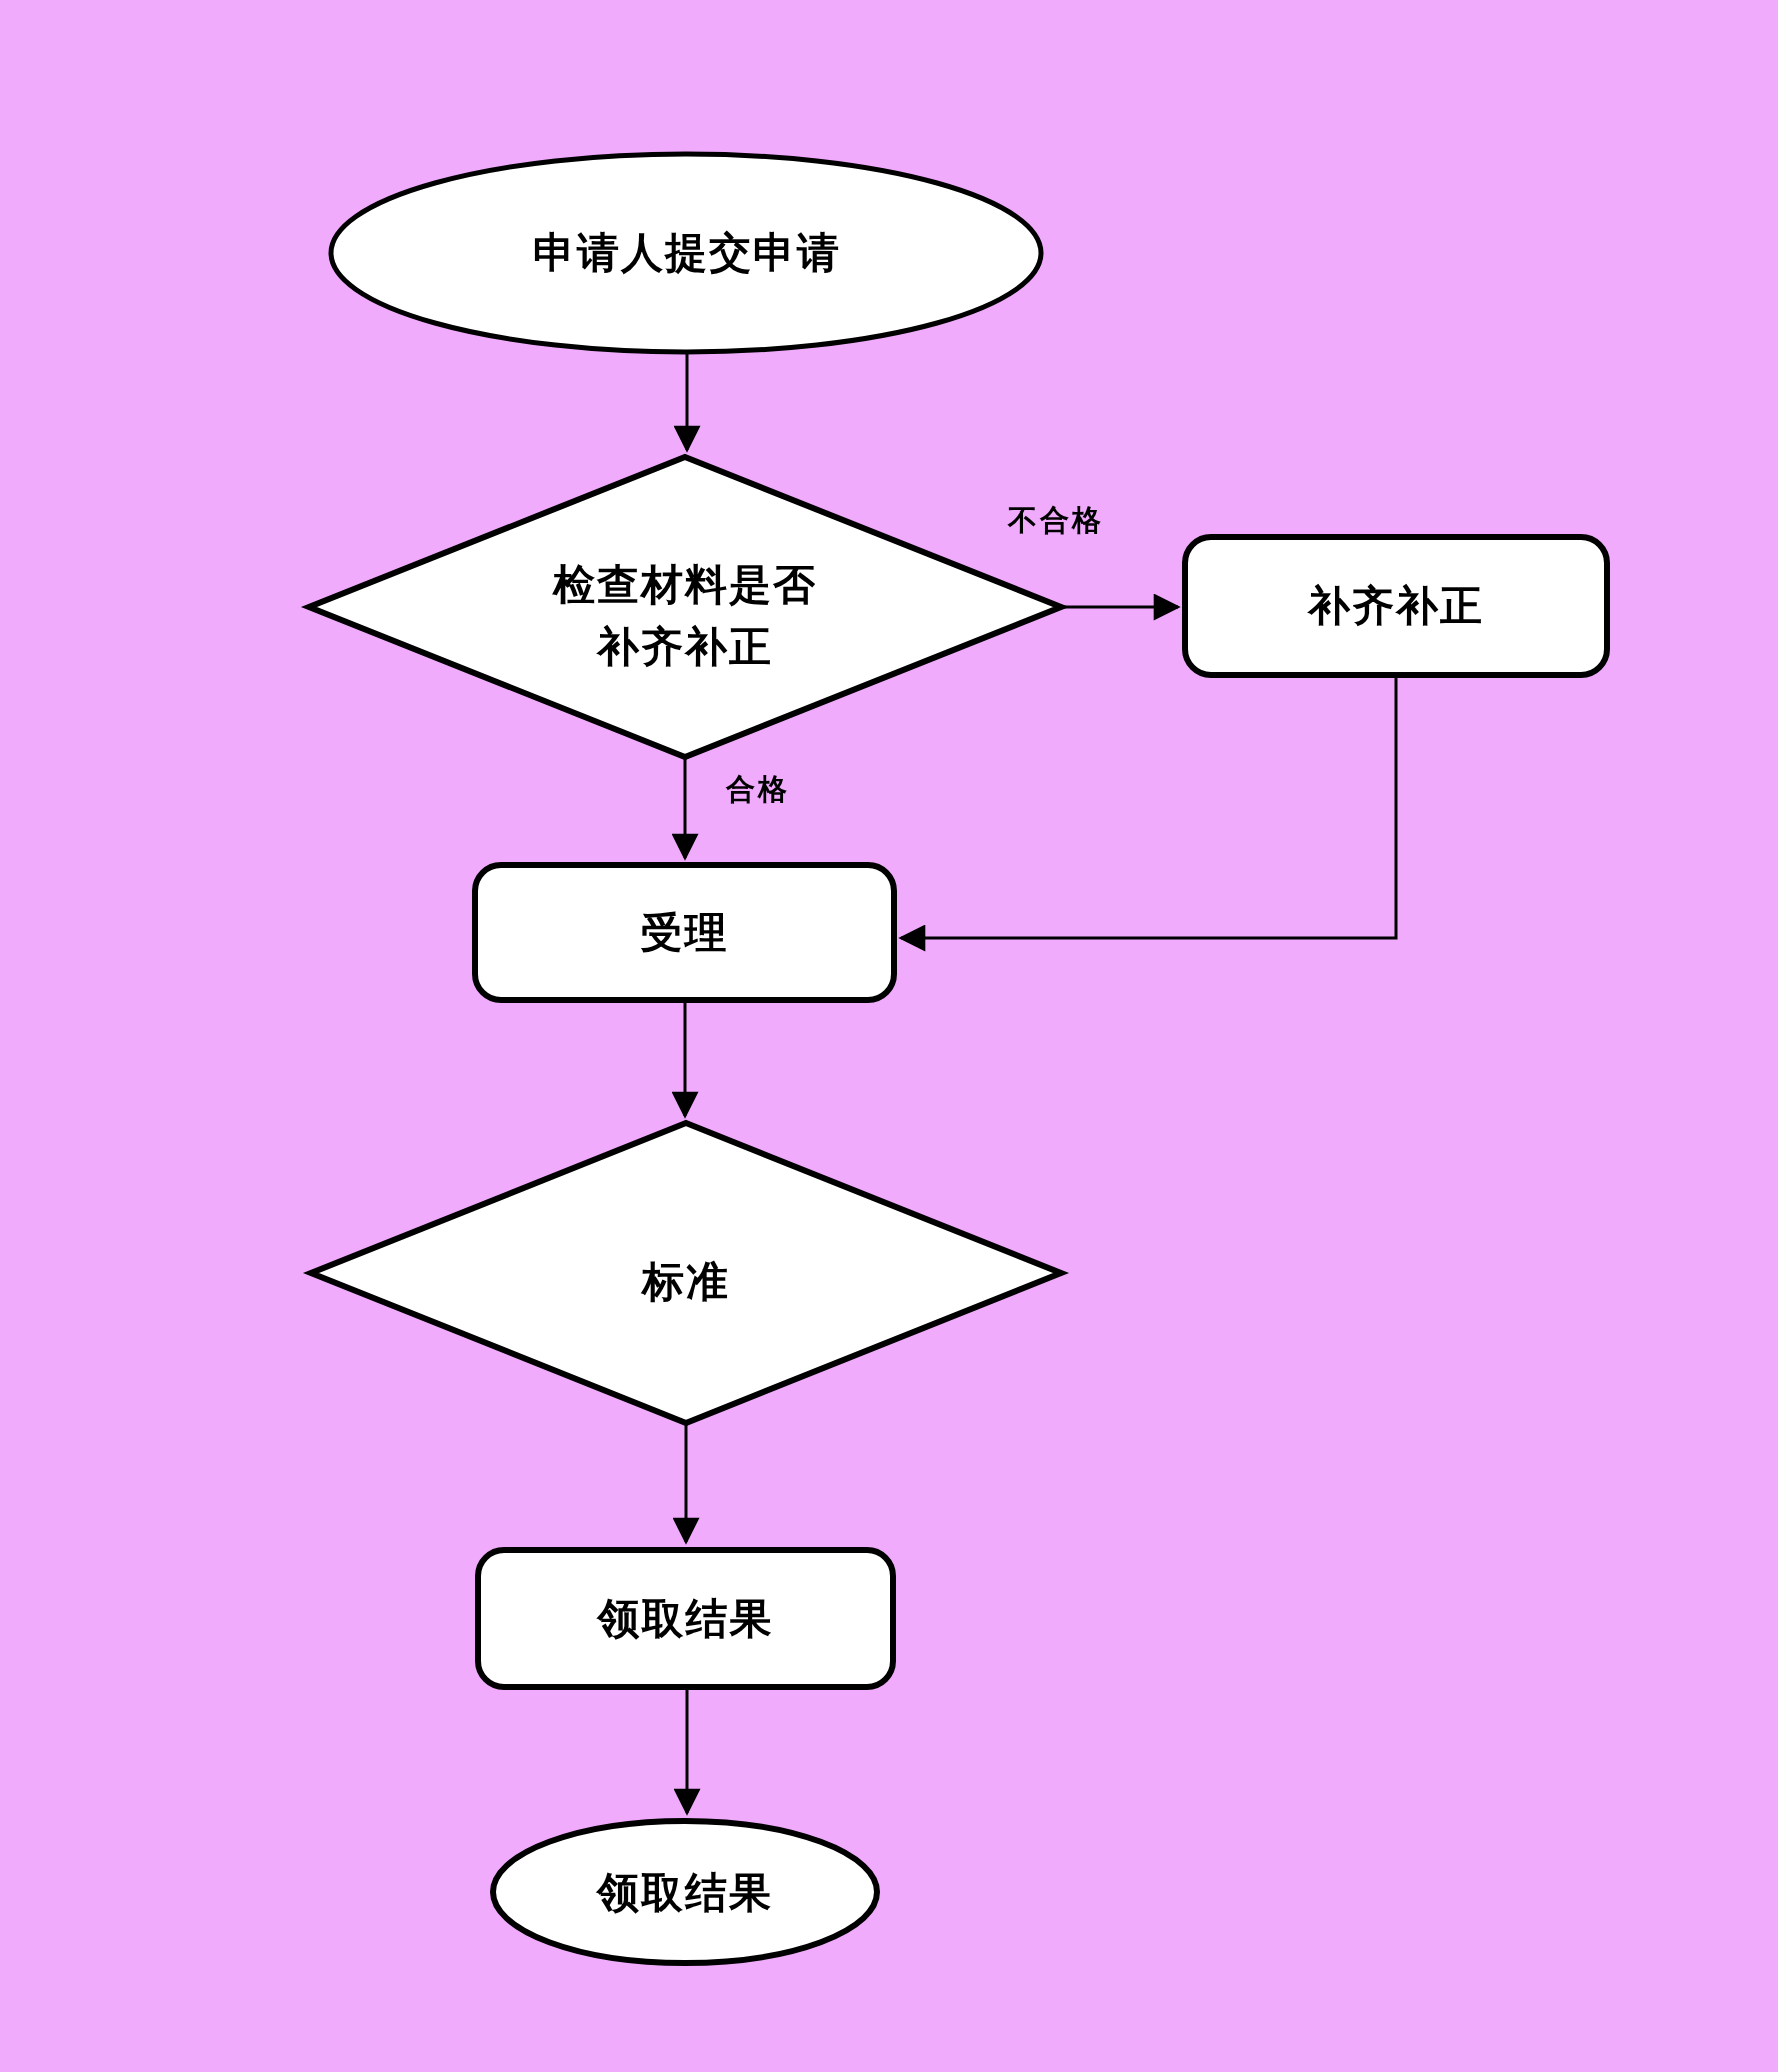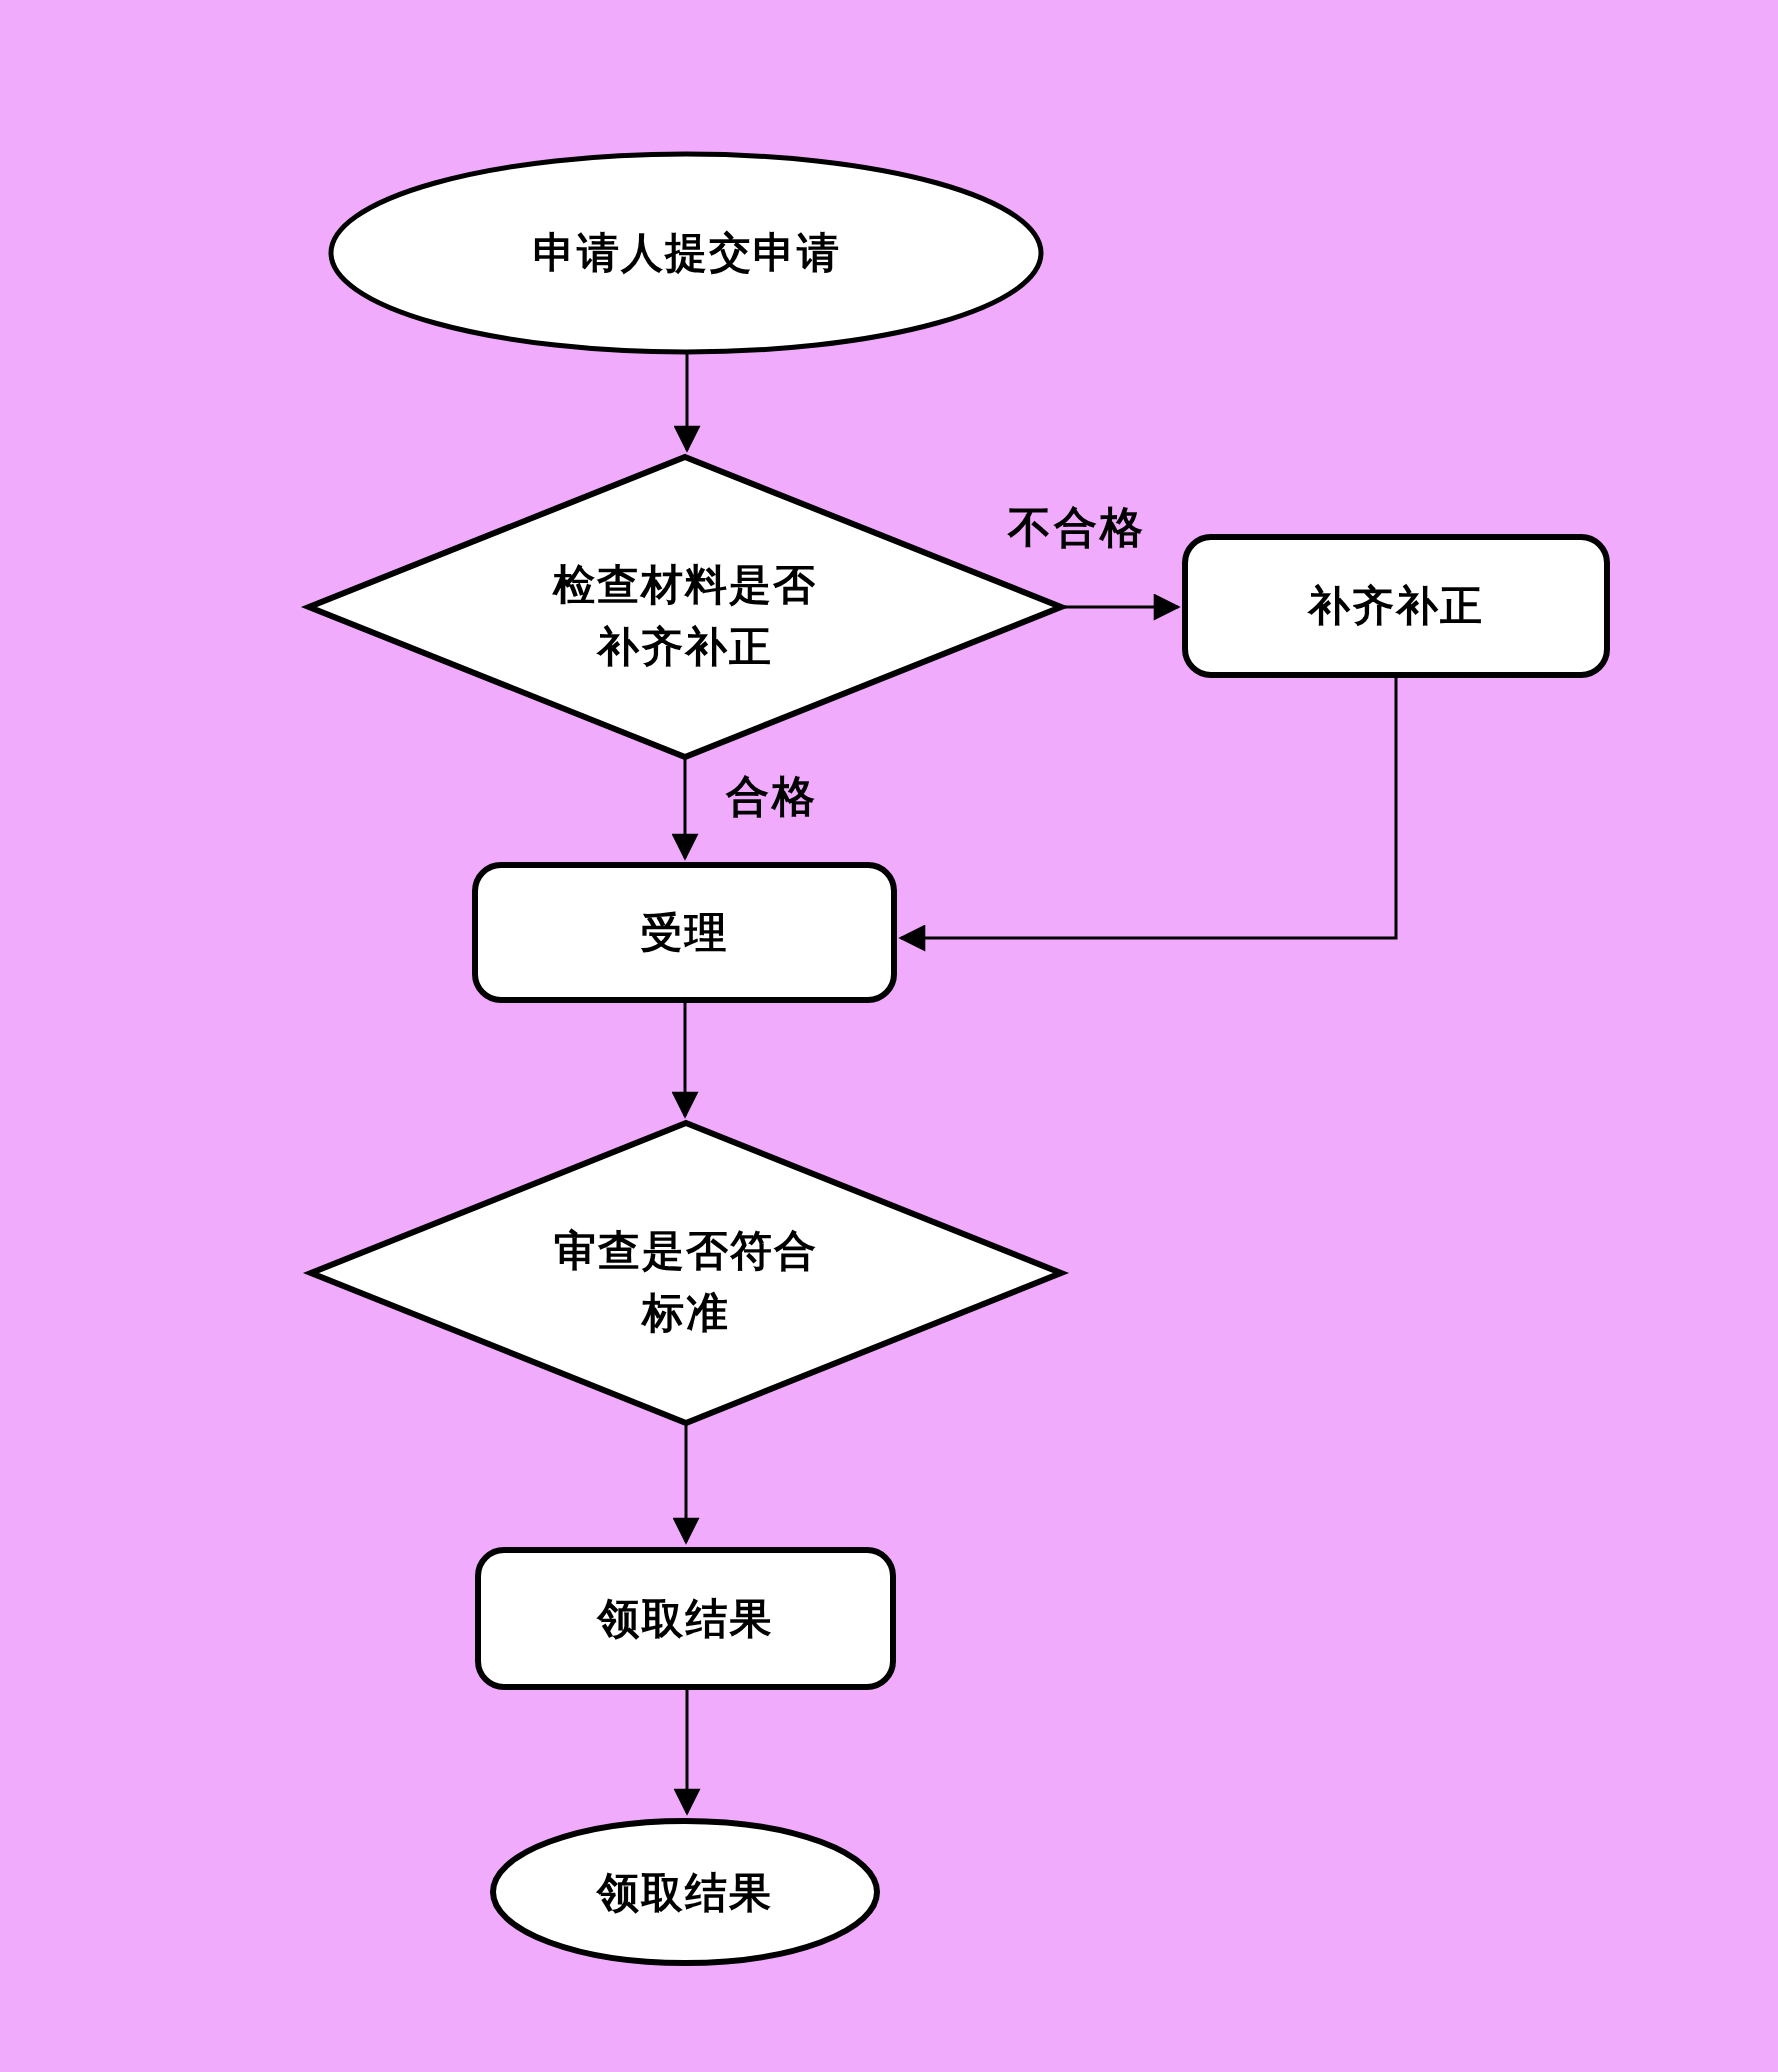--- a/index.html
+++ b/index.html
@@ -37,21 +37,21 @@
   }
   .node-label.start   { left: 330px;  top: 153px;  width: 714px; height: 200px; }
   .node-label.check   { left: 309px;  top: 457px;  width: 752px; height: 300px; padding-top: 18px; box-sizing: border-box; }
   .node-label.suppl   { left: 1185px; top: 537px;  width: 422px; height: 138px; }
   .node-label.accept  { left: 475px;  top: 865px;  width: 419px; height: 135px; }
   .node-label.review  { left: 311px;  top: 1123px; width: 750px; height: 300px; padding-top: 18px; box-sizing: border-box; }
   .node-label.pass    { left: 478px;  top: 1550px; width: 415px; height: 137px; }
   .node-label.end     { left: 495px;  top: 1821px; width: 380px; height: 144px; text-align: right; }
   .edge-label {
     position: absolute;
-    font-size: 43px;
+    font-size: 29px;
     font-weight: 600;
     line-height: 1;
     letter-spacing: 3px;
     white-space: nowrap;
     pointer-events: none;
   }
   .edge-label.qualified   { left: 726px;  top: 775px; }
   .edge-label.unqualified { left: 1008px; top: 506px; }
   svg .shape {
     fill: #ffffff;
@@ -103,21 +103,20 @@
 
   <div class="node-label suppl">
     <span>补齐补正</span>
   </div>
 
   <div class="node-label accept">
     <span>受理</span>
   </div>
 
   <div class="node-label review">
-    <span>审查是否符合</span>
     <span>标准</span>
   </div>
 
   <div class="node-label pass">
     <span>领取结果</span>
   </div>
 
   <div class="node-label end">
     <span>领取结果</span>
   </div>

